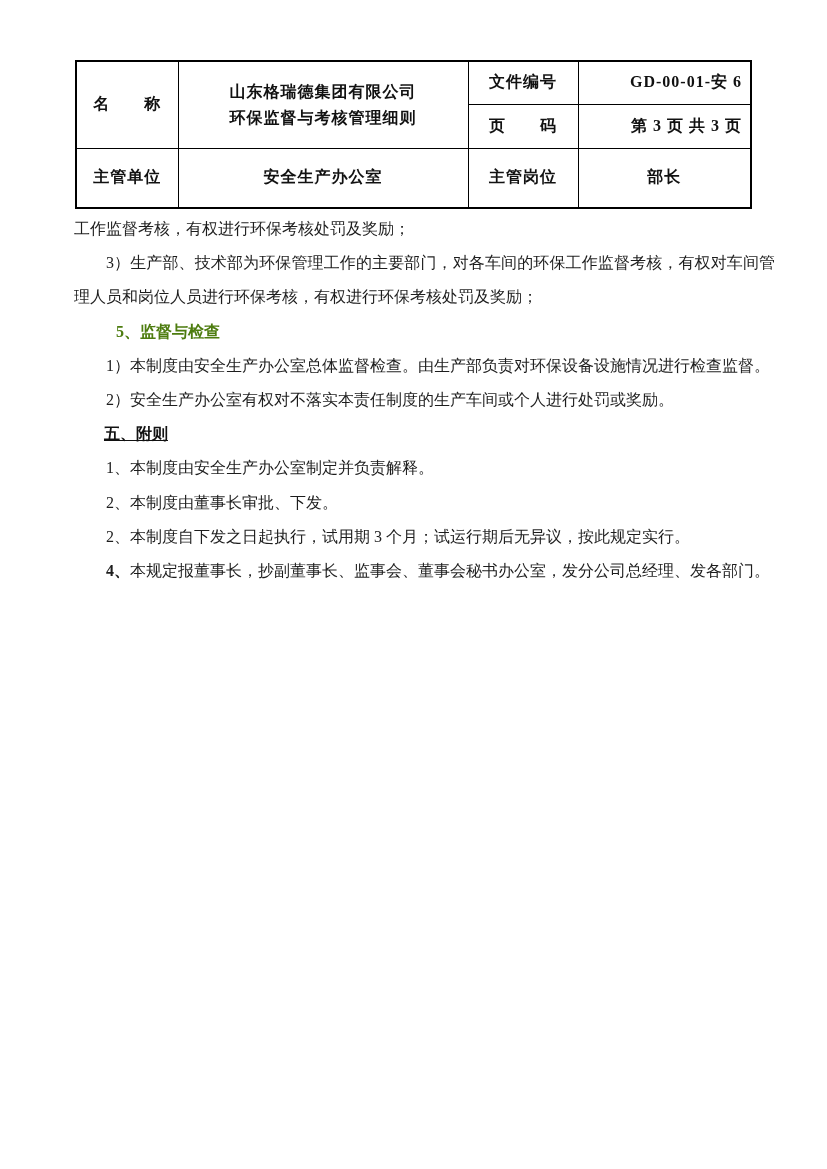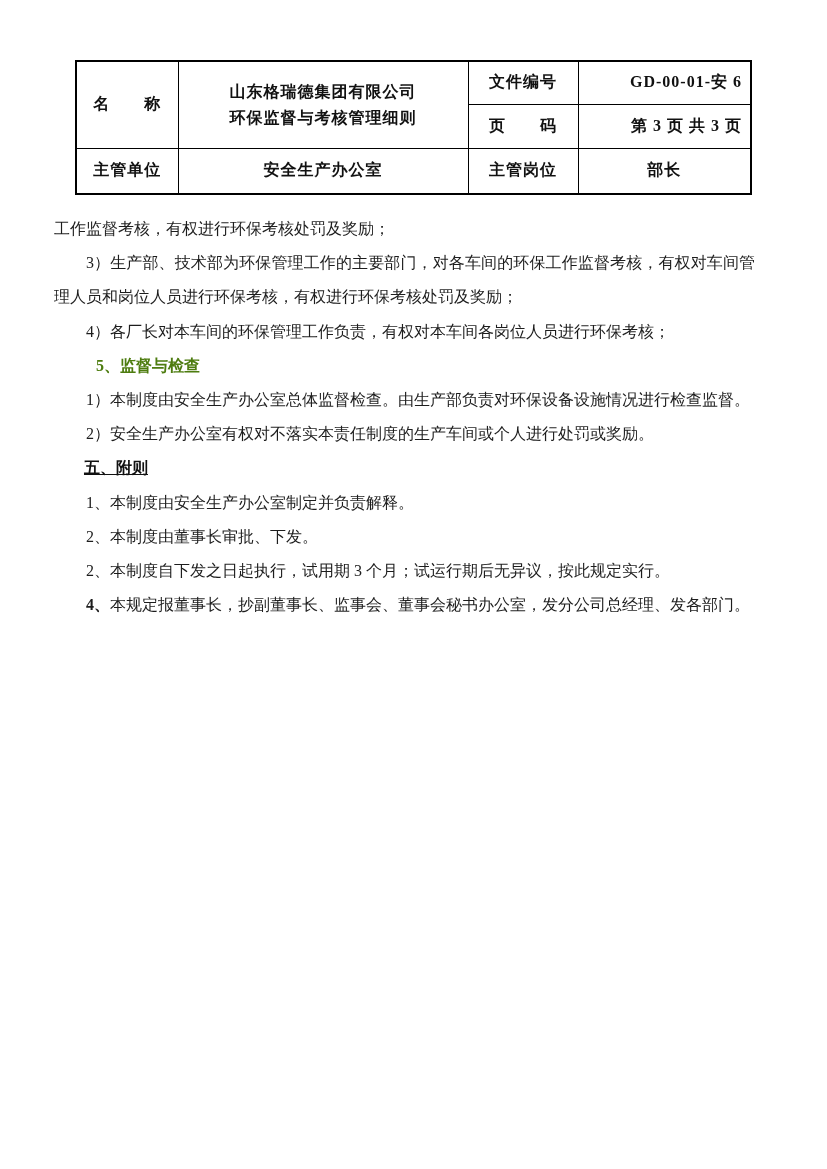--- a/index.html
+++ b/index.html
@@ -34,28 +34,28 @@
     color: #111111;
     letter-spacing: 1px;
     padding: 0;
   }
   table.header-table td.val-right {
     text-align: right;
     padding-right: 8px;
   }
   .row-a { height: 43px; }
   .row-b { height: 44px; }
-  .row-c { height: 46px; }
+  .row-c { height: 60px; }
   .title-cell .line {
     display: block;
     line-height: 26px;
   }
   .doc-body {
     position: absolute;
-    left: 54px;
+    left: 74px;
     top: 212px;
     width: 701px;
     font-size: 16px;
     line-height: 34.2px;
     text-align: justify;
     color: #1d1d1d;
   }
   .doc-body p {
     margin: 0;
     padding: 0;
@@ -97,21 +97,20 @@
       <td>安全生产办公室</td>
       <td>主管岗位</td>
       <td>部长</td>
     </tr>
   </tbody>
     </table>
 
   <div class="doc-body">
       <p class="p-cont"><span>工作监督考核，有权进行环保考核处罚及奖励；</span></p>
       <p class="p-indent"><span>3）生产部、技术部为环保管理工作的主要部门，对各车间的环保工作监督考核，有权对车间管理人员和岗位人员进行环保考核，有权进行环保考核处罚及奖励；</span></p>
-      <p class="p-indent"><span>4）各厂长对本车间的环保管理工作负责，有权对本车间各岗位人员进行环保考核；</span></p>
       <p class="p-h5"><span class="seg-bold">5、监督与检查</span></p>
       <p class="p-indent"><span>1）本制度由安全生产办公室总体监督检查。由生产部负责对环保设备设施情况进行检查监督。</span></p>
       <p class="p-indent"><span>2）安全生产办公室有权对不落实本责任制度的生产车间或个人进行处罚或奖励。</span></p>
       <p class="p-hmain"><span class="seg-bold">五、附则</span></p>
       <p class="p-indent"><span>1、本制度由安全生产办公室制定并负责解释。</span></p>
       <p class="p-indent"><span>2、本制度由董事长审批、下发。</span></p>
       <p class="p-indent"><span>2、本制度自下发之日起执行，试用期 3 个月；试运行期后无异议，按此规定实行。</span></p>
       <p class="p-indent"><span class="seg-bold">4、</span><span>本规定报董事长，抄副董事长、监事会、董事会秘书办公室，发分公司总经理、发各部门。</span></p>
     </div>
 

